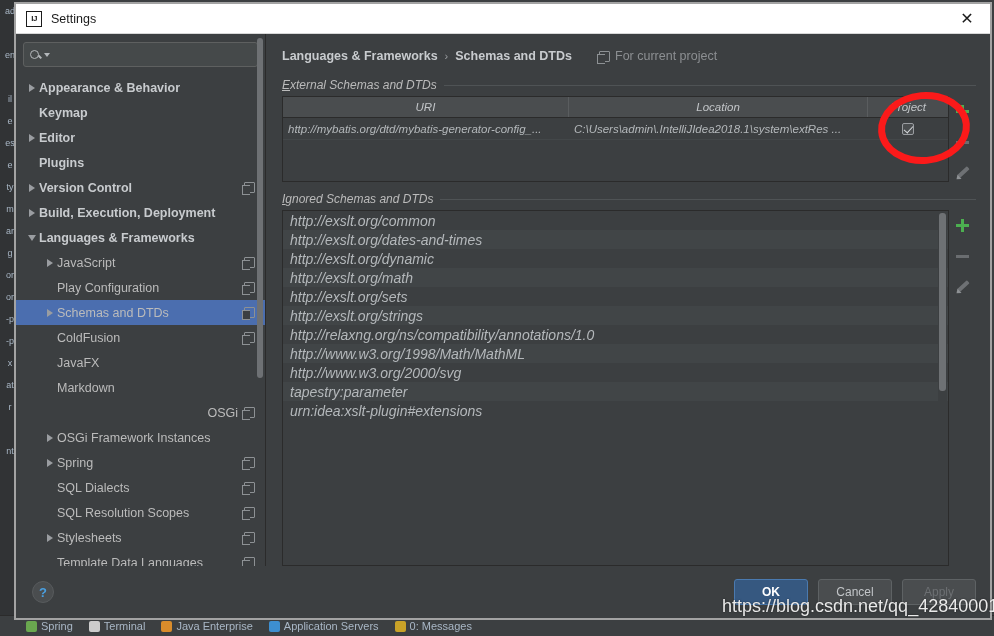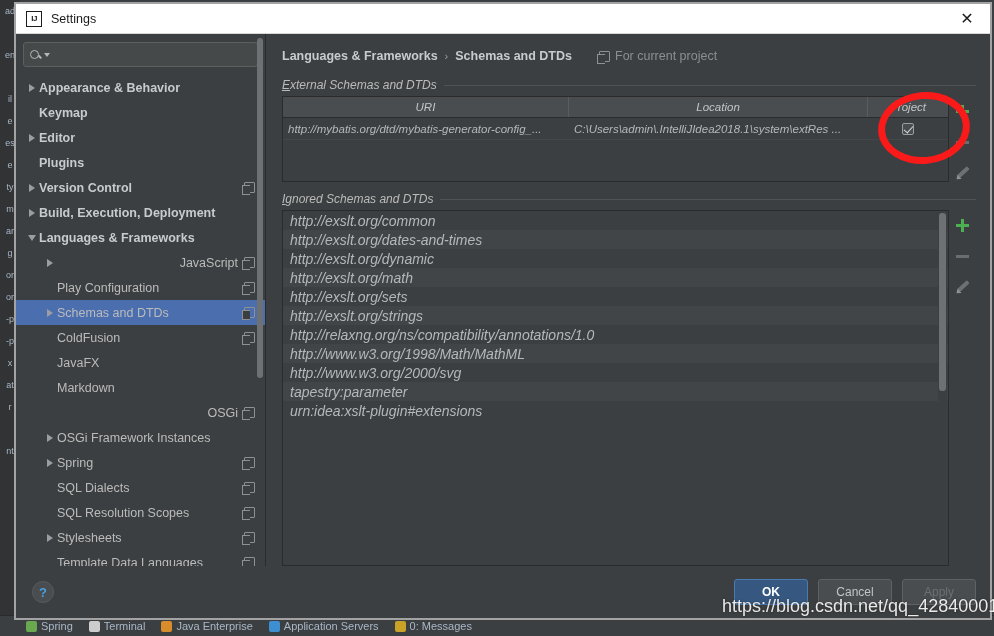--- a/index.html
+++ b/index.html
@@ -384,21 +384,21 @@
               <span class="arr-r"></span>
             </span>
             <span class="tree-label">Build, Execution, Deployment</span>
           </div>
           <div class="tree-row bold" style="padding-left: 8px;">
             <span class="arrow-slot">
               <span class="arr-d"></span>
             </span>
             <span class="tree-label">Languages &amp; Frameworks</span>
           </div>
-          <div class="tree-row" style="padding-left: 26px; text-align: right;">
+          <div class="tree-row" style="padding-left: 26px;">
             <span class="arrow-slot">
               <span class="arr-r"></span>
             </span>
             <span class="tree-label">JavaScript</span>
             <span class="proj-ic"></span>
           </div>
           <div class="tree-row" style="padding-left: 26px;">
             <span class="arrow-slot"></span>
             <span class="tree-label">Play Configuration</span>
             <span class="proj-ic"></span>

